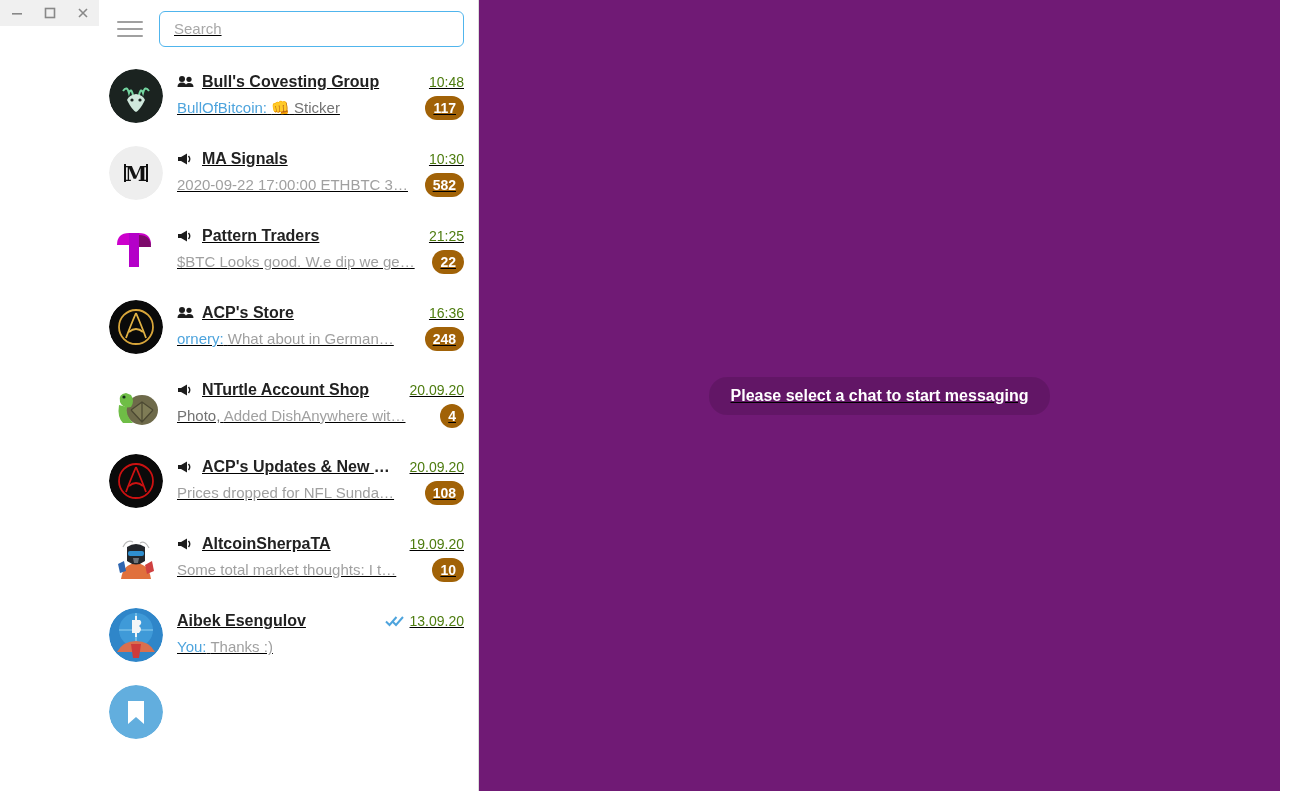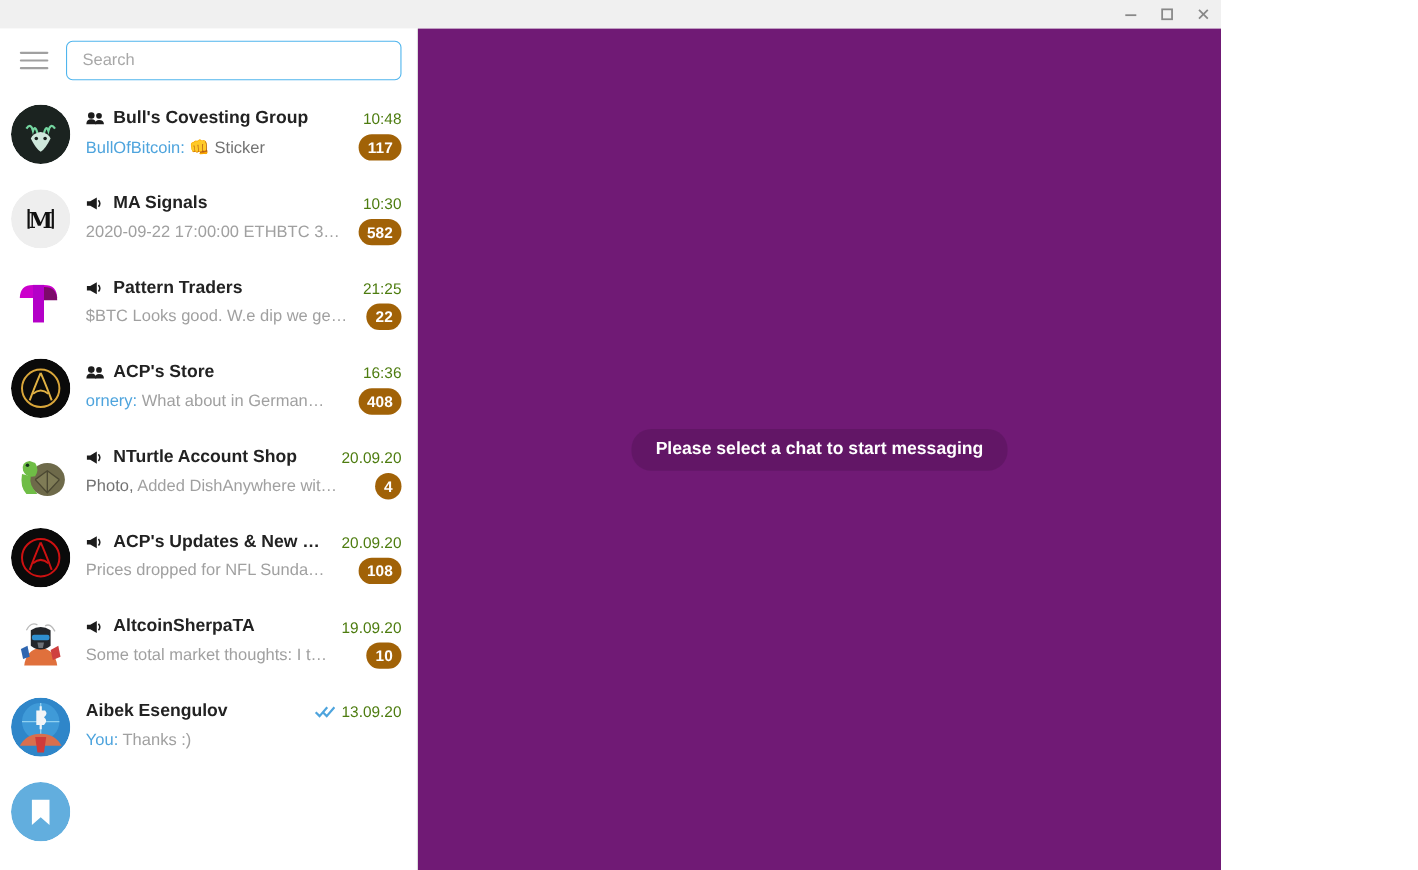--- a/index.html
+++ b/index.html
@@ -8,24 +8,25 @@
     background: #ffffff;
   }
   body {
     width: 1289px;
     height: 791px;
     font-family: "Liberation Sans", sans-serif;
     overflow: hidden;
   }
   #app {
     position: relative;
-    width: 1110px;
+    width: 1280px;
     height: 791px;
     display: flex;
-    flex-direction: column;
+    flex-direction: row;
+    text-decoration: underline;
   }
 
   
   .titlebar {
     height: 26px;
     background: #f0f0f0;
     display: flex;
     align-items: center;
     justify-content: flex-end;
     flex: none;
@@ -370,21 +371,21 @@
               </span>
               <span class="row-name">ACP's Store</span>
               <span class="row-meta">
                 <span class="row-time">16:36</span>
               </span>
             </div>
             <div class="row-bottom">
               <span class="row-preview"><span class="sender">ornery:</span>
                 <span>What about in German…</span>
               </span>
-              <span class="badge">408</span>
+              <span class="badge">248</span>
             </div>
           </div>
         </div>
 
         <div class="chat-row">
           <div class="avatar">
             <svg width="54" height="54" viewBox="0 0 54 54">
               <rect width="54" height="54" fill="#ffffff"></rect>
               <ellipse cx="33" cy="33" rx="16" ry="15" fill="#6e6a4a"></ellipse>
               <path d="M22 33 L33 25 L44 33 L33 45 Z" fill="#8e8a60" opacity="0.55"></path>

